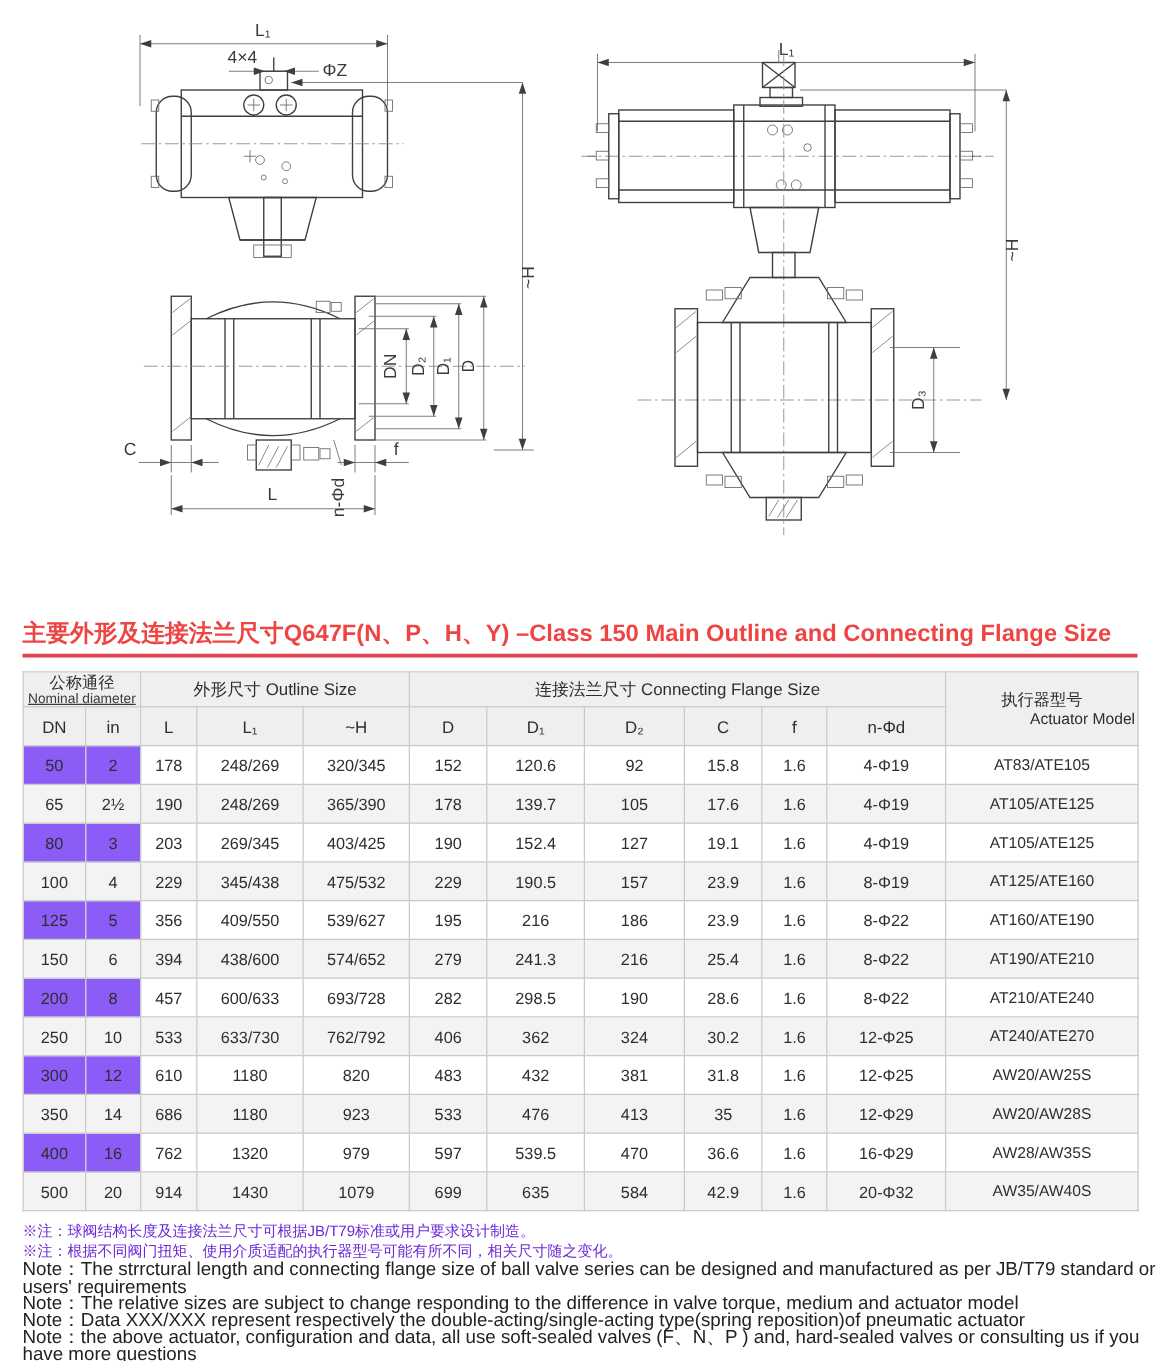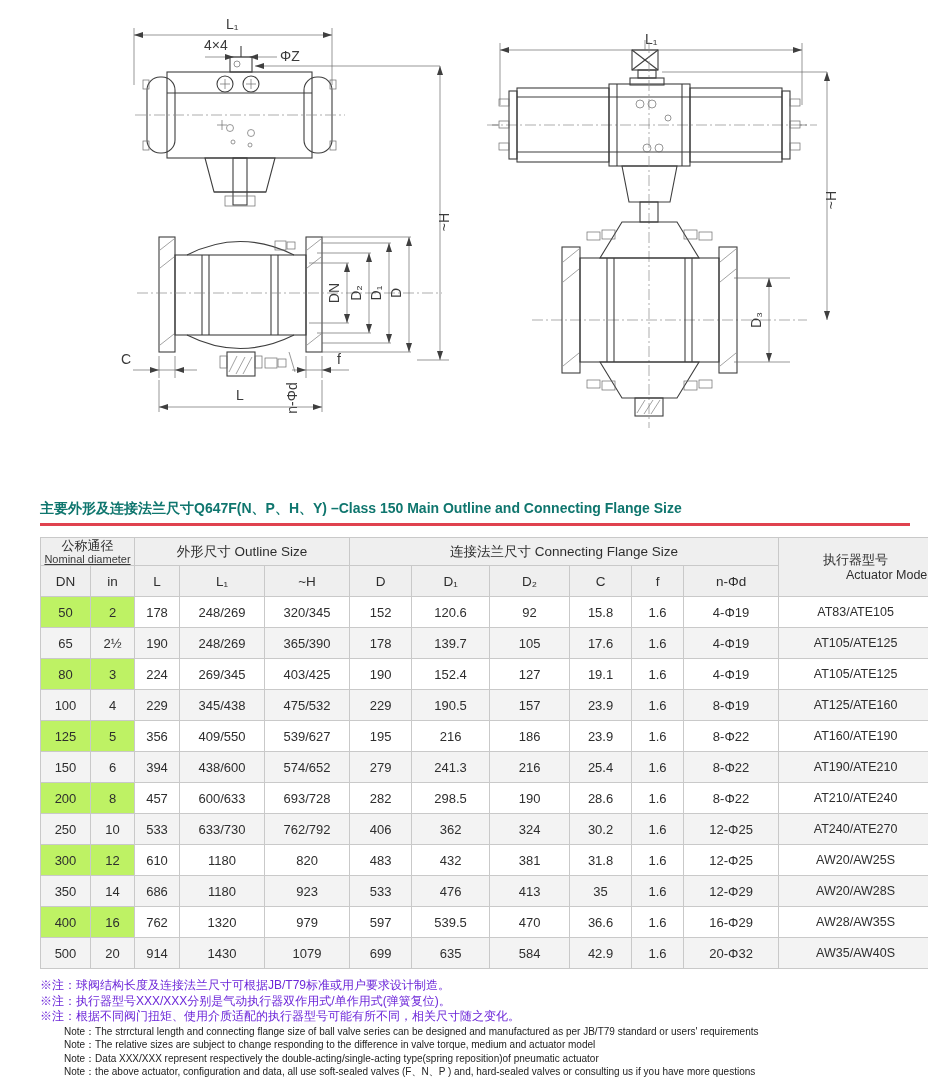--- a/index.html
+++ b/index.html
@@ -2,39 +2,39 @@
 <html><head>
 <meta charset="utf-8">
 <style>
   * { box-sizing: border-box; margin: 0; padding: 0; }
   body {
     width: 928px; height: 1089px; overflow: hidden;
     background: #ffffff; color: #2e2e2e;
     font-family: "Liberation Sans", sans-serif;
     position: relative;
   }
-  .page { position: relative; width: 928px; height: 1089px; padding-left: 22px; }
+  .page { position: relative; width: 928px; height: 1089px; }
 
   
   .diagrams { position: relative; width: 928px; height: 497px; }
   .diagrams svg { position: absolute; top: 0; }
   svg text {
     font-family: "Liberation Sans", sans-serif;
     font-size: 14px; fill: #3a3a3a;
   }
   .dline  { stroke: #3f3f3f; stroke-width: 1.1; fill: none; }
   .thin   { stroke: #6b6b6b; stroke-width: 0.7; fill: none; }
   .cline  { stroke: #8a8a8a; stroke-width: 0.7; fill: none; stroke-dasharray: 11 3 2 3; }
   .arr    { fill: #3f3f3f; stroke: none; }
   .hatch  { stroke: #7a7a7a; stroke-width: 0.7; }
 
   
   .section-title {
     margin: 0 18px 0 18px;
-    font-size: 14px; font-weight: bold; color: #0f766e;
+    font-size: 19px; font-weight: bold; color: #ef4444;
     line-height: 22px; padding-bottom: 4px;
     border-bottom: 3px solid #e0424f;
   }
 
   
   table.dims {
     margin: 11px 18px 0 18px;
     width: 892px; border-collapse: collapse; table-layout: fixed;
     font-size: 13px; color: #2e2e2e;
   }
@@ -42,28 +42,28 @@
     border: 1px solid #c9c9c9; text-align: center; vertical-align: middle;
     padding: 0 2px;
   }
   table.dims thead th { background: #efefef; font-weight: normal; }
   thead tr.grp th { height: 16px; font-size: 13.5px; }
   thead tr.cols th { height: 31px; font-size: 13.5px; }
   .hdr-sub { display: block; font-size: 11px; line-height: 11px; color: #3a3a3a; text-decoration: underline; }
   .hdr-cn  { display: block; font-size: 13px; line-height: 16px; }
   .hdr-en  { display: block; font-size: 12.5px; line-height: 15px; text-align: right; }
   tbody td { height: 31px; background: #ffffff; }
-  tbody td:nth-child(-n+2) { background: #bef264; }
+  tbody td:nth-child(-n+2) { background: #8b5cf6; }
   tbody tr:nth-child(even) td { background: #f3f3f3; }
   tbody td:last-child { font-size: 12.5px; }
 
   
   .notes { margin: 9px 0 0 18px; }
   .note-cn { font-size: 12px; line-height: 15.5px; color: #6d28d9; }
-  .note-en { font-size: 10px; line-height: 13.5px; color: #222; margin-left: 24px; }
+  .note-en { font-size: 15px; line-height: 13.5px; color: #222; }
 </style>
 </head>
 <body>
 
 <div class="page">
 
   <div class="diagrams">
 
     <svg style="left:15px" width="430" height="460" viewBox="0 0 430 460">
       <defs>
@@ -391,21 +391,21 @@
       <td>139.7</td>
       <td>105</td>
       <td>17.6</td>
       <td>1.6</td>
       <td>4-Φ19</td>
       <td>AT105/ATE125</td>
     </tr>
         <tr>
       <td>80</td>
       <td>3</td>
-      <td>224</td>
+      <td>203</td>
       <td>269/345</td>
       <td>403/425</td>
       <td>190</td>
       <td>152.4</td>
       <td>127</td>
       <td>19.1</td>
       <td>1.6</td>
       <td>4-Φ19</td>
       <td>AT105/ATE125</td>
     </tr>
@@ -533,21 +533,20 @@
       <td>42.9</td>
       <td>1.6</td>
       <td>20-Φ32</td>
       <td>AW35/AW40S</td>
     </tr>
       </tbody>
   </table>
 
   <div class="notes">
     <div class="note-cn">※注：球阀结构长度及连接法兰尺寸可根据JB/T79标准或用户要求设计制造。</div>
-    <div class="note-cn">※注：执行器型号XXX/XXX分别是气动执行器双作用式/单作用式(弹簧复位)。</div>
     <div class="note-cn">※注：根据不同阀门扭矩、使用介质适配的执行器型号可能有所不同，相关尺寸随之变化。</div>
     <div class="note-en">Note：The strrctural length and connecting flange size of ball valve series can be designed and manufactured as per JB/T79 standard or users' requirements</div>
     <div class="note-en">Note：The relative sizes are subject to change responding to the difference in valve torque, medium and actuator model</div>
     <div class="note-en">Note：Data XXX/XXX represent respectively the double-acting/single-acting type(spring reposition)of pneumatic actuator</div>
     <div class="note-en">Note：the above actuator, configuration and data, all use soft-sealed valves (F、N、P ) and, hard-sealed valves or consulting us if you have more questions</div>
   </div>
 
 </div>
 
 </body></html>

